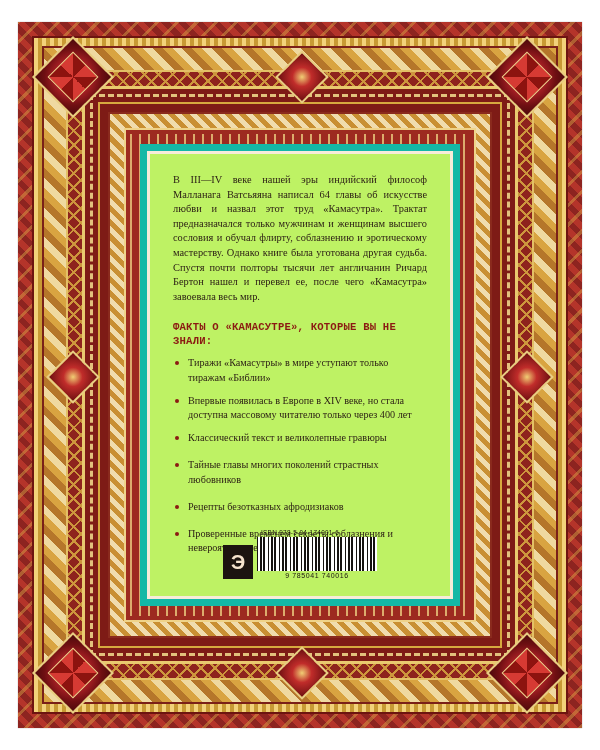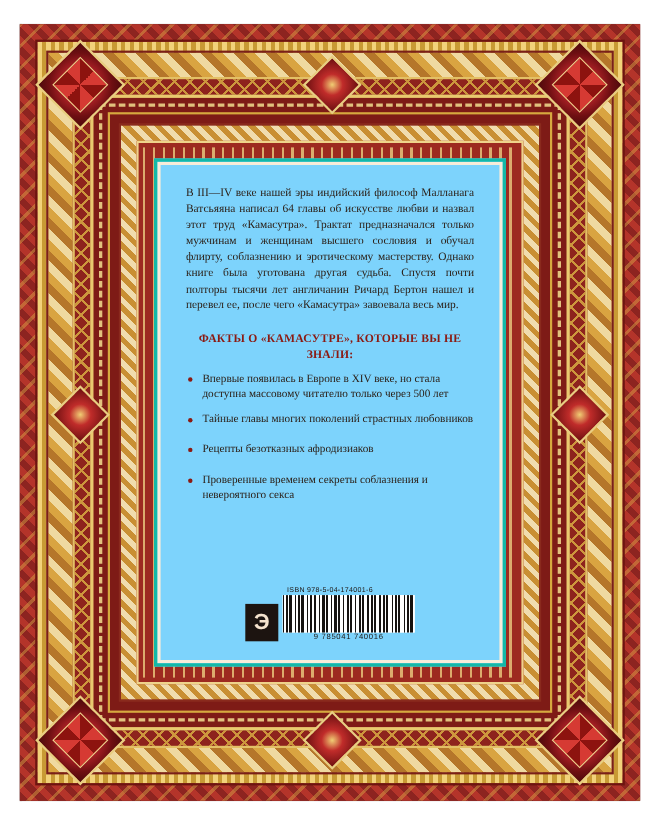--- a/index.html
+++ b/index.html
@@ -139,22 +139,22 @@
     background:
       repeating-linear-gradient(90deg,
         rgba(236,204,128,.8) 0px, rgba(236,204,128,.8) 2px,
         rgba(0,0,0,0) 2px, rgba(0,0,0,0) 9px);
   }
 
   
   .panel {
     position: absolute;
     left: 122px; top: 122px; right: 122px; bottom: 122px;
-    background: #7dd3fc;
-    border: 3px solid #14b8a6;
+    background: #bef264;
+    border: 7px solid #14b8a6;
     box-shadow: inset 0 0 0 3px #f8ecd9;
     overflow: hidden;
   }
 
   
   .gem {
     position: absolute;
     width: 54px; height: 54px;
     background:
       radial-gradient(circle at 50% 50%, #e8c15e 0%, #b8242a 38%, #6e0f12 75%, #4d0a0c 100%);
@@ -211,21 +211,21 @@
   .section-title {
     font-size: 10.6px;
     font-weight: bold;
     color: #8b1a12;
     letter-spacing: .2px;
     line-height: 14px;
     margin: 0 0 8px 0;
     text-transform: uppercase;
   }
   .section-title.centered {
-    text-align: center;
+    font-family: Liberation Mono, monospace;
   }
   .section-title.framed {
     display: block;
     border-top: 1.5px solid #8b1a12;
     border-bottom: 1.5px solid #8b1a12;
     padding: 4px 0;
     margin: 14px 0 12px 0;
   }
 
   ul.bullets {
@@ -332,25 +332,27 @@
     <div class="gem-sm gem-mb"></div>
 
     <div class="panel">
       <div class="content">
 
         <p class="intro">В III—IV веке нашей эры индийский философ Малланага Ватсьяяна написал 64 главы об искусстве любви и назвал этот труд «Камасутра». Трактат предназначался только мужчинам и женщинам высшего сословия и обучал флирту, соблазнению и эротическому мастерству. Однако книге была уготована другая судьба. Спустя почти полторы тысячи лет англичанин Ричард Бертон нашел и перевел ее, после чего «Камасутра» завоевала весь мир.</p>
 
         <div class="section-title centered">ФАКТЫ О «КАМАСУТРЕ», КОТОРЫЕ ВЫ НЕ ЗНАЛИ:</div>
 
         <ul class="bullets">
-          <li>Впервые появилась в Европе в XIV веке, но стала доступна массовому читателю только через 500 лет</li>
+          <li>Тиражи «Камасутры» в мире уступают только тиражам «Библии»</li>
+          <li>Впервые появилась в Европе в XIV веке, но стала доступна массовому читателю только через 400 лет</li>
         </ul>
 
 
         <ul class="bullets wide">
+          <li>Классический текст  и великолепные гравюры</li>
           <li>Тайные главы многих поколений страстных любовников</li>
           <li>Рецепты безотказных афродизиаков</li>
           <li>Проверенные временем секреты соблазнения и невероятного секса</li>
 
         </ul>
 
         <div class="barcode-area">
           <div class="isbn-text">ISBN 978-5-04-174001-6</div>
           <div class="barcode-row">
             <div class="publisher-logo">Э</div>

